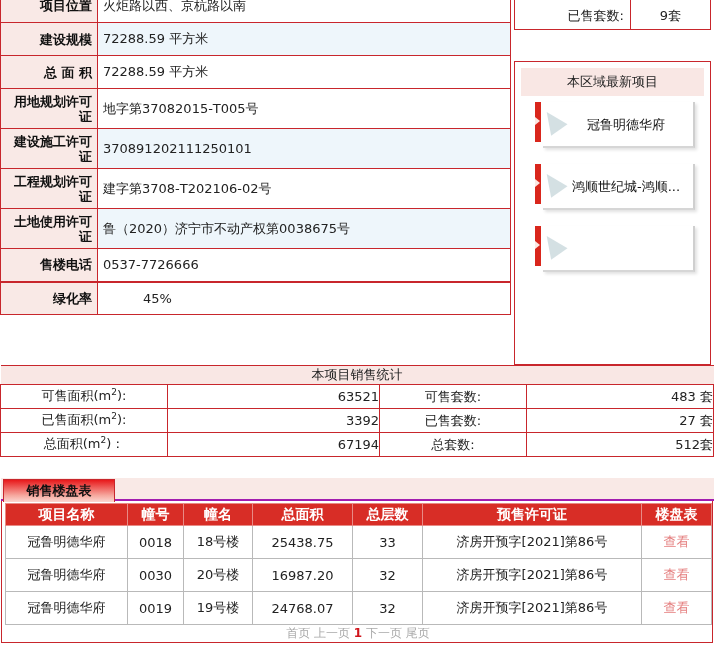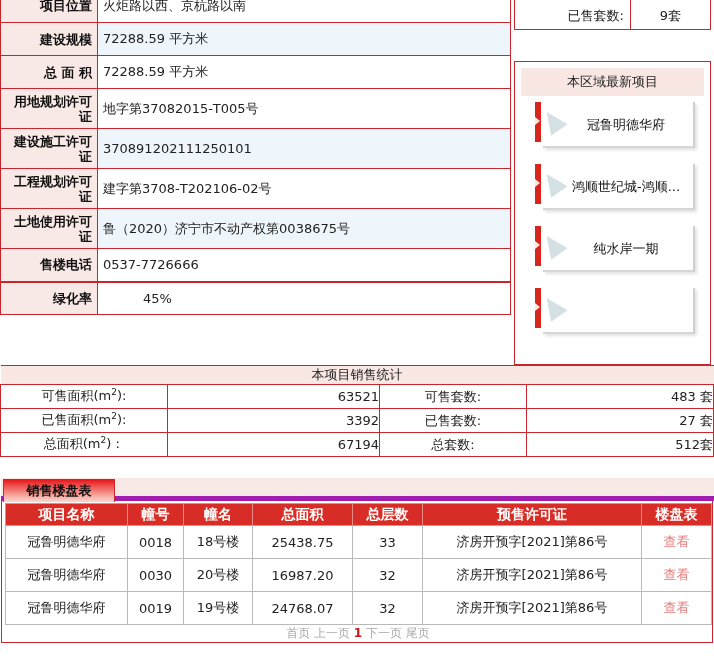--- a/index.html
+++ b/index.html
@@ -33,21 +33,21 @@
   
   .stats { position: absolute; left: 0; top: 365px; width: 714px; border-collapse: collapse; }
   .stats td { border: 1px solid #c8262c; font-size: 13px; height: 24px; }
   .stats .hdr td { background: #f9e7e4; text-align: center; height: 18px; border-left: none; border-right: none; }
   .stats td.k { text-align: center; }
   .stats td.v { padding-left: 1px; text-align: right; }
   .stats sup { font-size: 9px; }
 
   
   .listing { position: absolute; left: 1px; top: 478px; width: 712px; height: 165px; border: 1px solid #c8262c; border-top: none; }
-  .tab-strip { position: absolute; left: -1px; top: 0; width: 714px; height: 23px; background: #f9e9e6; border-bottom: 5px solid #a21caf; }
+  .tab-strip { position: absolute; left: -1px; top: 0; width: 714px; height: 23px; background: #f9e9e6; border-bottom: 2px solid #a21caf; }
   .tab { position: absolute; left: 2px; top: 1px; width: 112px; height: 23px; border: 1px solid #c8262c; border-bottom: none; background: linear-gradient(#e8191b, #f6a89e 70%, #fbd7d1); text-align: center; font-weight: bold; font-size: 13px; line-height: 22px; color: #111; }
   .list-table { position: absolute; left: 3px; top: 25px; width: 707px; border-collapse: collapse; }
   .list-table th { background: #d82d26; color: #fff; font-weight: bold; font-size: 14px; height: 22px; border: 1px solid #e88b86; }
   .list-table td { text-align: center; font-size: 13px; height: 33px; border: 1px solid #b9b9b9; color: #222; }
   .list-table td.view { color: #e58080; }
   .pager { position: absolute; left: 0; top: 147px; width: 712px; text-align: center; font-size: 12px; color: #a9a9a9; }
   .pager .cur { color: #d0141b; font-weight: bold; }
 </style>
 </head>
 <body>
@@ -109,26 +109,20 @@
   <div class="region-item">
     <span class="bar"></span>
     <span class="cursor"></span>
     <span class="card"></span>
     <span class="name">鸿顺世纪城-鸿顺...</span>
   </div>
   <div class="region-item">
     <span class="bar"></span>
     <span class="cursor"></span>
     <span class="card"></span>
-    <span class="name">纯水岸一期</span>
-  </div>
-  <div class="region-item">
-    <span class="bar"></span>
-    <span class="cursor"></span>
-    <span class="card"></span>
   </div>
 </div>
 
 <table class="stats">
   <tbody>
       <tr class="hdr">
     <td colspan="4">本项目销售统计</td>
   </tr>
   <tr>
     <td class="k" style="width:167px"><span>可售面积(m</span><sup>2</sup><span>):</span></td>

